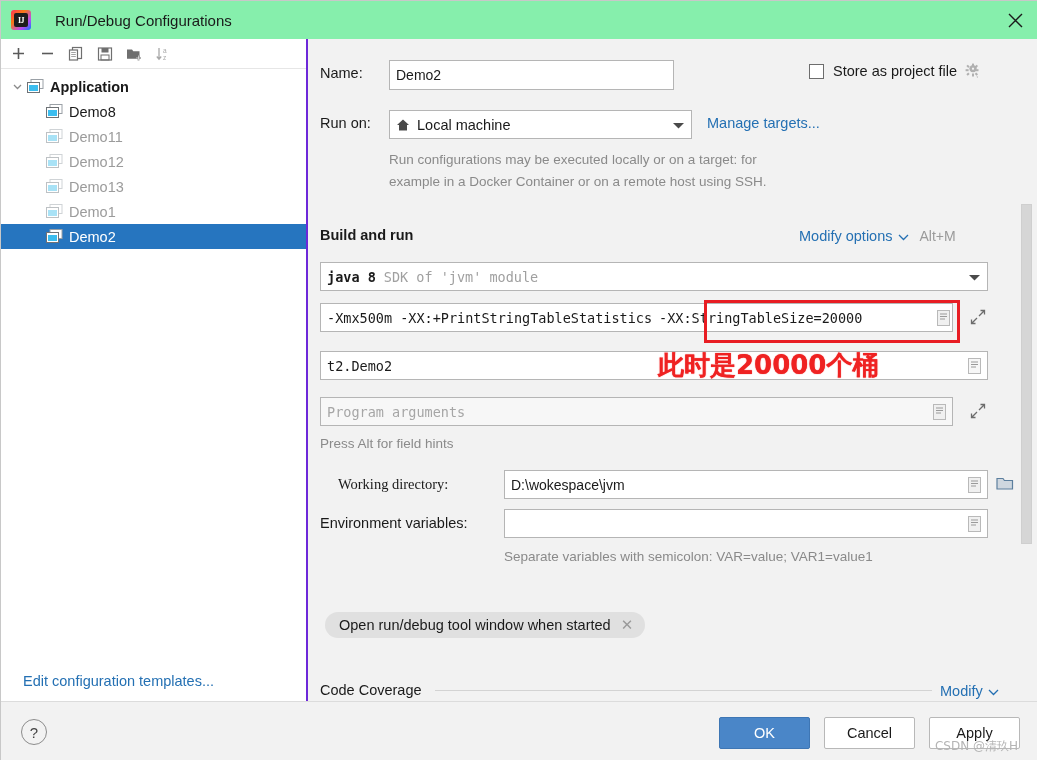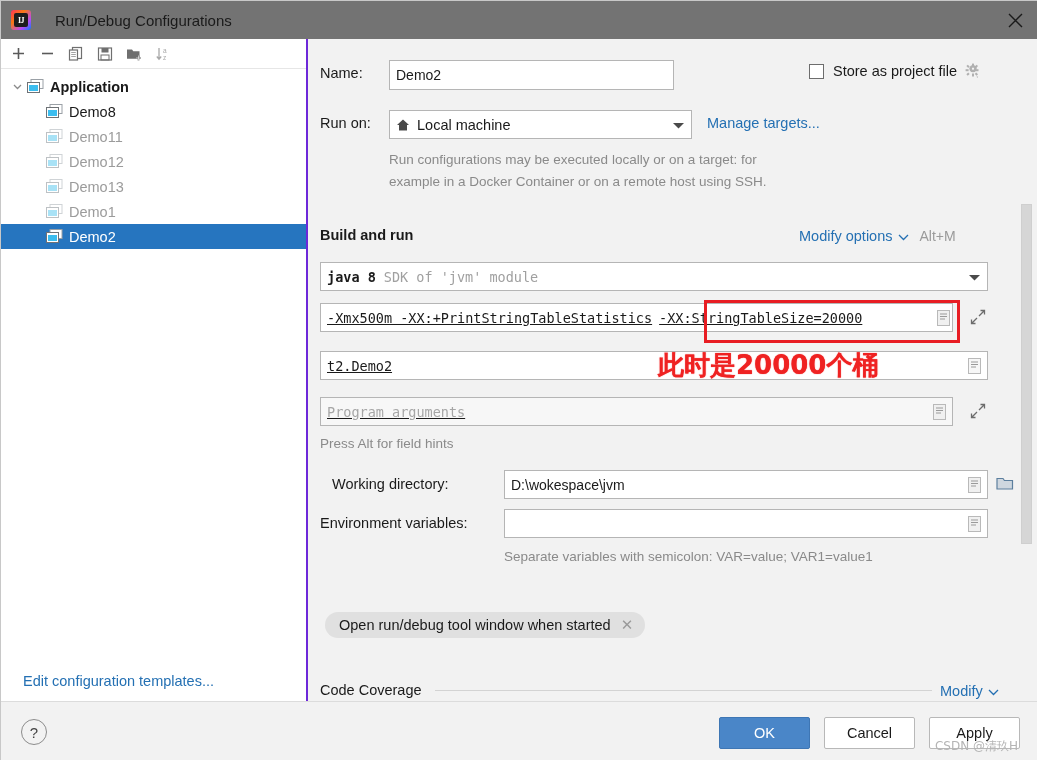--- a/index.html
+++ b/index.html
@@ -12,21 +12,21 @@
   #app {
     position: relative;
     width: 1037px; height: 760px;
     background: #f2f2f2;
     border: 1px solid #c8c8c8;
   }
 
   
   .titlebar {
     position: absolute; left: 0; top: 0; width: 1037px; height: 38px;
-    background: #737373;
+    background: #86efac;
     display: flex; align-items: center;
   }
   .ij-logo {
     width: 20px; height: 20px; margin-left: 10px; border-radius: 3px;
     background: linear-gradient(135deg, #fe315d 0%, #f97a12 35%, #b74af7 72%, #087cfa 100%);
     position: relative; flex: none;
   }
   .ij-logo::after {
     content: ""; position: absolute; left: 3px; top: 3px; width: 14px; height: 14px;
     background: #1d1d1d; border-radius: 2px;
@@ -96,21 +96,21 @@
 
   .row { position: absolute; display: flex; align-items: center; }
   .lbl { font-size: 14.5px; color: #1a1a1a; }
   .lbl-gray { font-size: 13.5px; color: #8a8a8a; }
 
   .tfield {
     background: #fff; border: 1px solid #b5b5b5;
     height: 28px; display: flex; align-items: center;
     padding: 0 6px; font-size: 14px; color: #1a1a1a;
   }
-  .tfield.mono { font-family: "DejaVu Sans Mono", monospace; font-size: 13.5px; text-decoration: underline; }
+  .tfield.mono { font-family: "DejaVu Sans Mono", monospace; font-size: 13.5px; }
 
   .combo {
     background: #fff; border: 1px solid #b5b5b5; height: 29px;
     display: flex; align-items: center; padding: 0 6px;
     font-size: 14.5px; color: #1a1a1a; cursor: pointer;
   }
   .combo .arrow { margin-left: auto; }
 
   .link { color: #2470b3; font-size: 14.5px; cursor: pointer; }
   .link-dim { color: #9a9a9a; font-size: 14px; }
@@ -444,21 +444,21 @@
       </div>
       <span class="expand-icon" style="position:absolute; left:655px; top:364px;">
         <svg width="16" height="16" viewBox="0 0 16 16">
           <path d="M9,7 L14.5,1.5 M10.5,1.5 H14.5 V5.5" stroke="#6c6c6c" stroke-width="1.3" fill="none"></path>
           <path d="M7,9 L1.5,14.5 M5.5,14.5 H1.5 V10.5" stroke="#6c6c6c" stroke-width="1.3" fill="none"></path>
         </svg>
       </span>
 
       <div class="lbl-gray" style="position:absolute; left:11px; top:397px;">Press Alt for field hints</div>
 
-      <div class="row" style="left:23px; top:437px;">
+      <div class="row" style="left:29px; top:437px;font-family:Liberation Serif, serif;">
         <span class="lbl">Working directory:</span>
       </div>
       <div class="tfield" style="position:absolute; left:195px; top:431px; width:484px; height:29px;gap:44px;">
         <span>D:\wokespace\jvm</span>
         <span style="margin-left:auto;display:inline-flex;">
           <svg width="13" height="16" viewBox="0 0 13 16">
             <rect x="0.5" y="0.5" width="12" height="15" fill="#f0f0f0" stroke="#b9b9b9" stroke-width="1"></rect>
             <path d="M3,4 H10 M3,6.5 H10 M3,9 H8" stroke="#9a9a9a" stroke-width="1"></path>
           </svg>
         </span>

